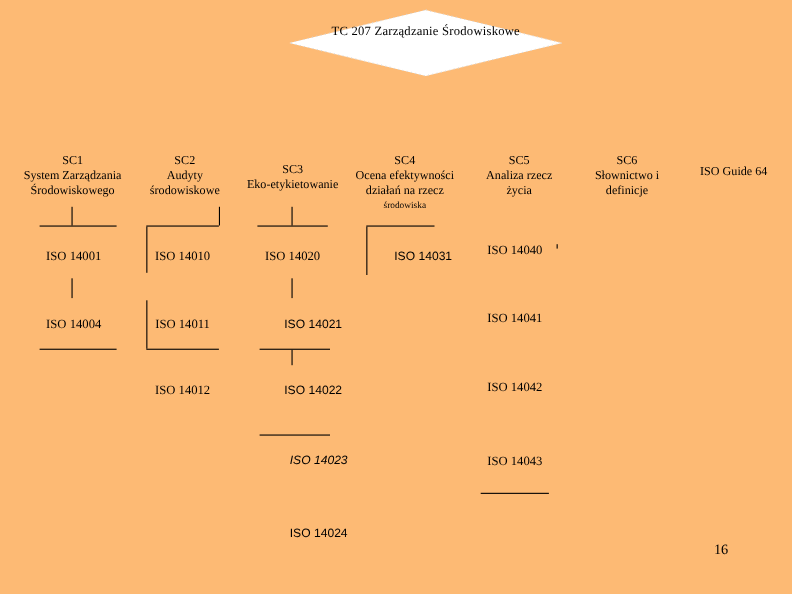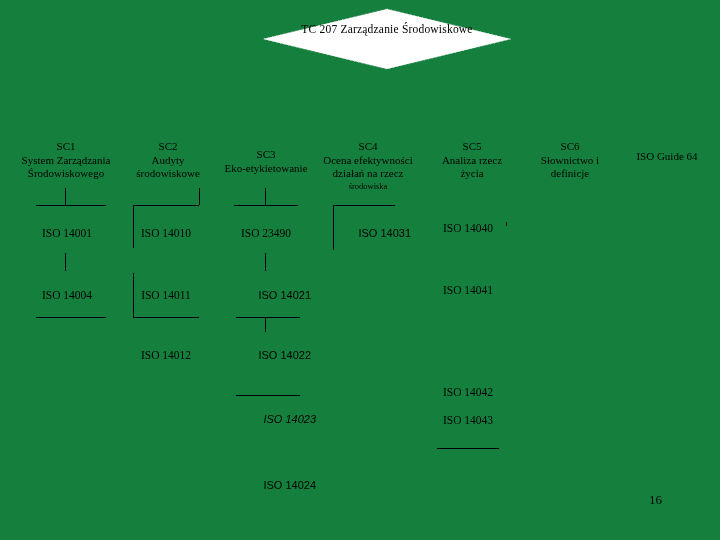--- a/index.html
+++ b/index.html
@@ -14,21 +14,21 @@
     overflow: hidden;
     font-family: "Liberation Serif", serif;
     color: #000000;
   }
 
   #slide {
     position: absolute;
     left: 0; top: 0;
     width: 720px;
     height: 540px;
-    background: #15803d;
+    background: #fdba74;
   }
 
   
   .diamond-wrap {
     position: absolute;
     left: 262px;
     top: 8px;
     width: 250px;
     height: 62px;
   }
@@ -175,28 +175,28 @@
   <div class="vline" style="left:506px; top:222px; height:4px;"></div>
   <div class="hline" style="left:437px; top:448px; width:62px;"></div>
 
   <div class="iso" style="left:22px; top:226px; width:90px;">ISO 14001</div>
   <div class="iso" style="left:22px; top:288px; width:90px;">ISO 14004</div>
 
   <div class="iso" style="left:121px; top:226px; width:90px;">ISO 14010</div>
   <div class="iso" style="left:121px; top:288px; width:90px;">ISO 14011</div>
   <div class="iso" style="left:121px; top:348px; width:90px;">ISO 14012</div>
 
-  <div class="iso" style="left:221px; top:226px; width:90px;">ISO 23490</div>
+  <div class="iso" style="left:221px; top:226px; width:90px;">ISO 14020</div>
   <div class="iso sans" style="left:221px; top:288px; width:90px;">ISO 14021</div>
   <div class="iso sans" style="left:221px; top:348px; width:90px;">ISO 14022</div>
   <div class="iso sans" style="left:226px; top:412px; width:90px;font-style:italic;">ISO 14023</div>
   <div class="iso sans" style="left:226px; top:478px; width:90px;">ISO 14024</div>
 
   <div class="iso sans" style="left:321px; top:226px; width:90px;">ISO 14031</div>
 
   <div class="iso" style="left:423px; top:221px; width:90px;">ISO 14040</div>
   <div class="iso" style="left:423px; top:283px; width:90px;">ISO 14041</div>
-  <div class="iso" style="left:423px; top:345px; width:90px;margin-top:40px;">ISO 14042</div>
+  <div class="iso" style="left:423px; top:345px; width:90px;">ISO 14042</div>
   <div class="iso" style="left:423px; top:413px; width:90px;">ISO 14043</div>
 
   <div class="page-num">16</div>
 
 </div>
 
 </body></html>

